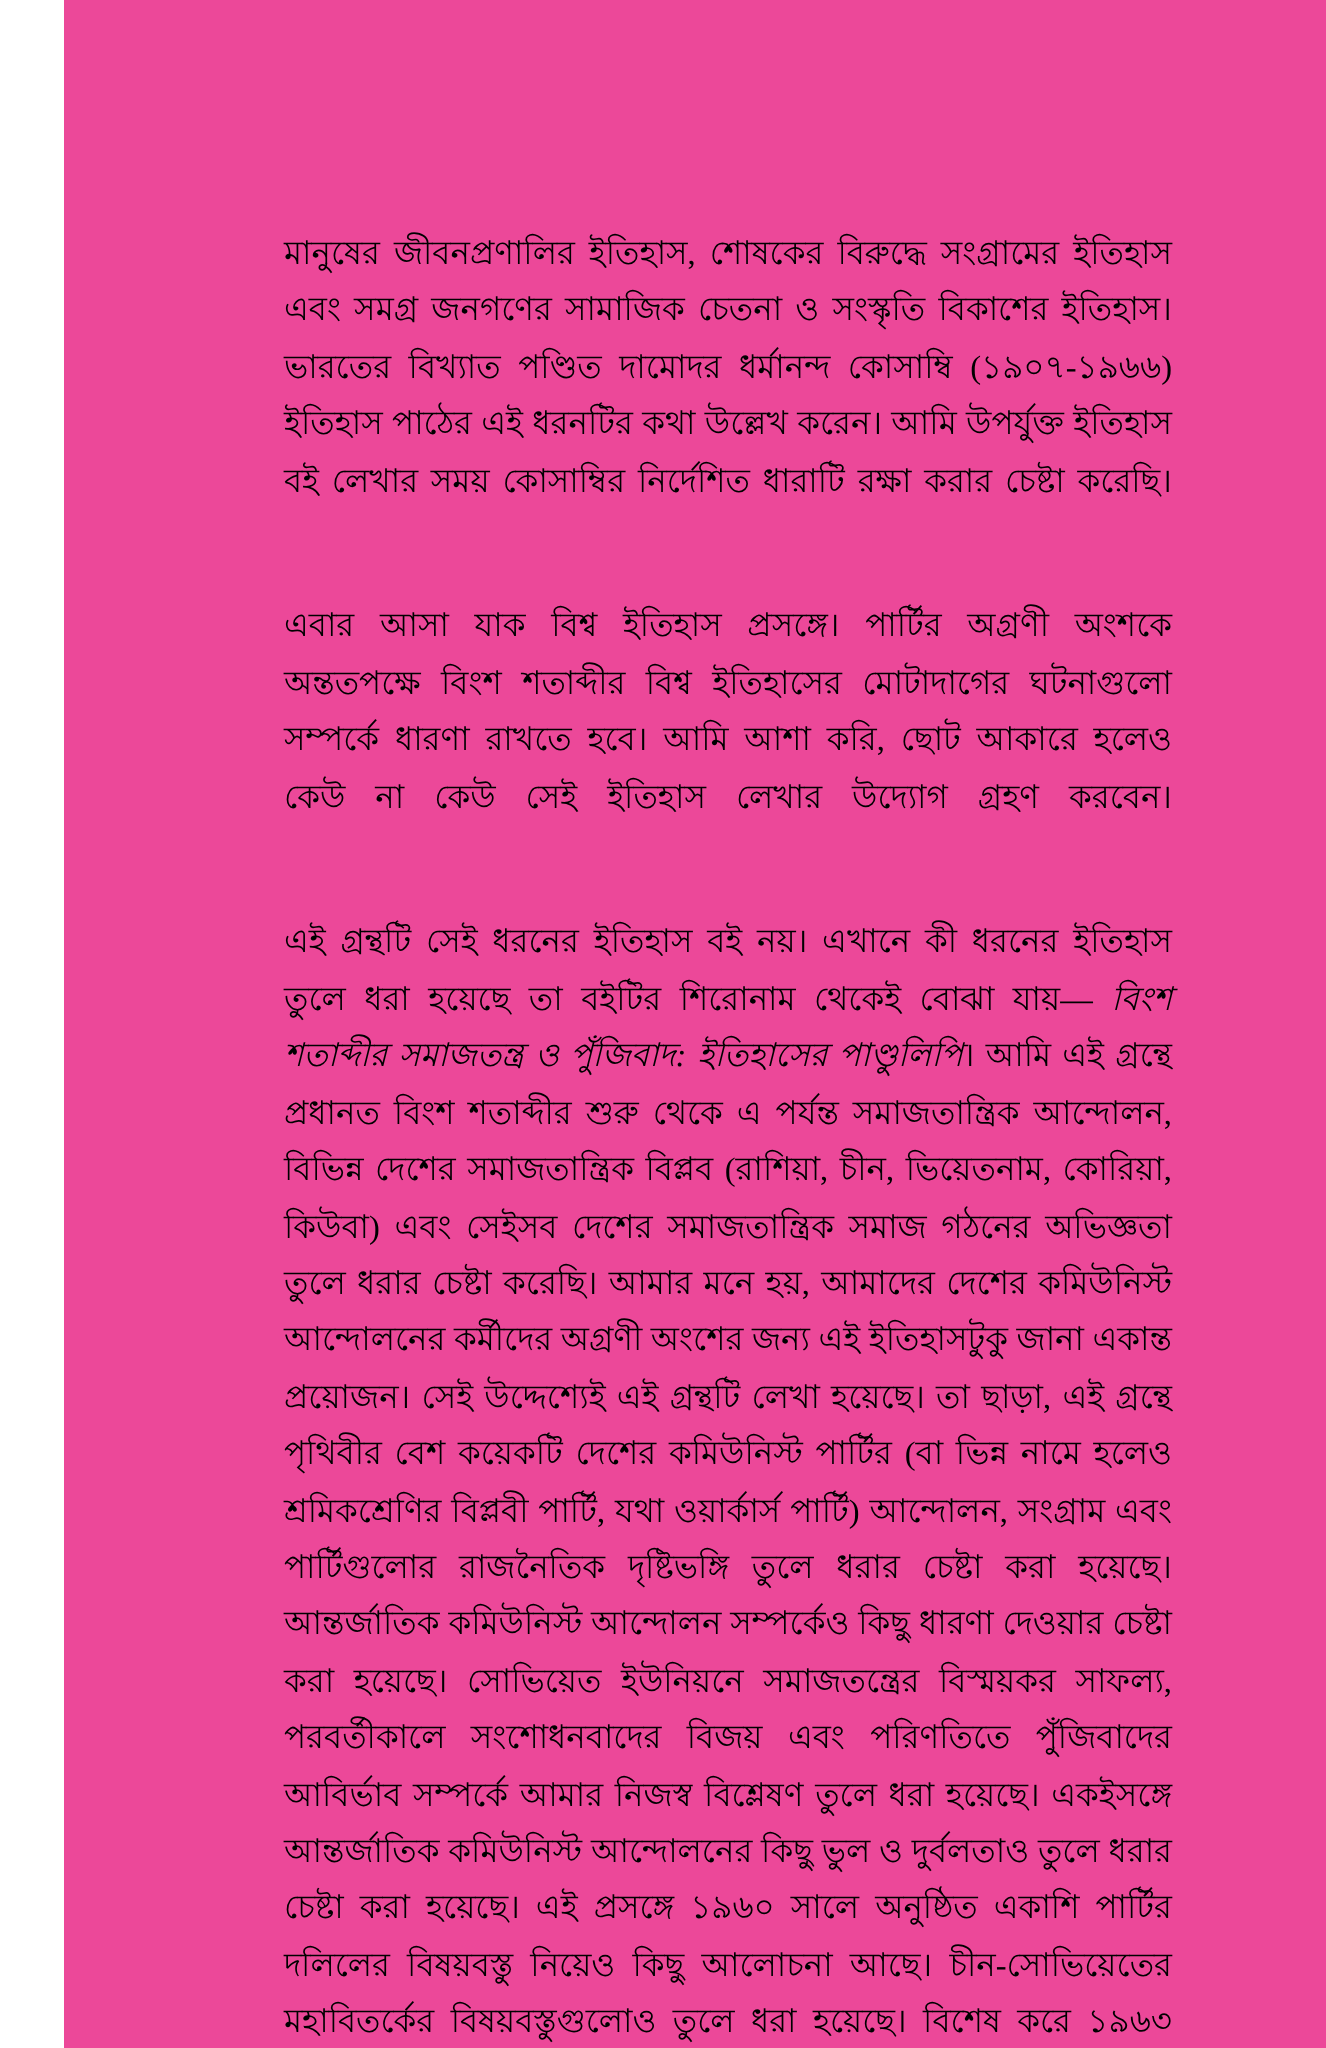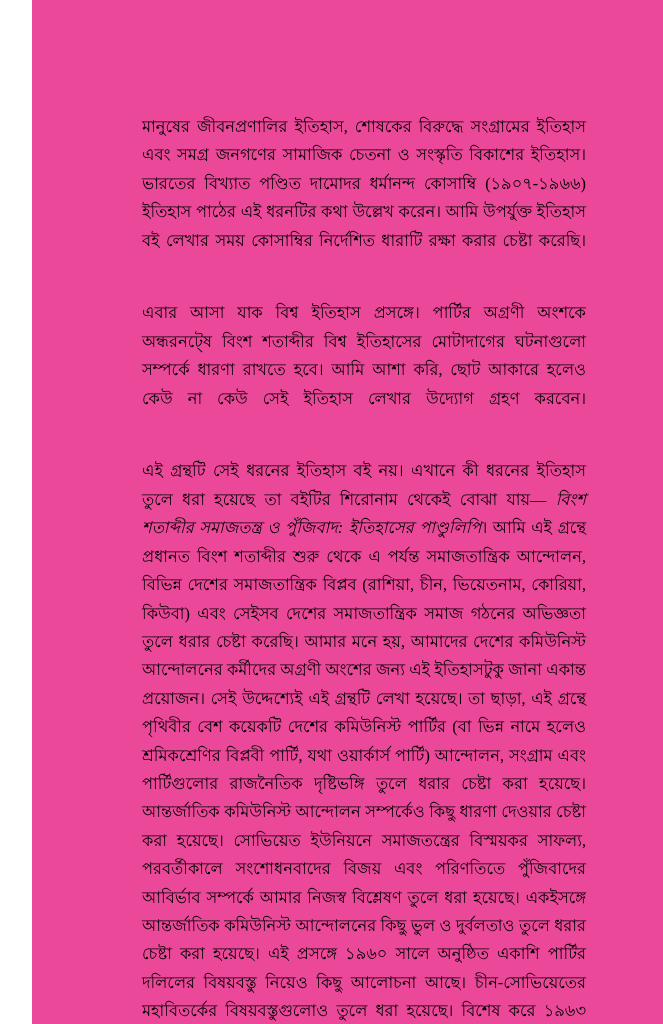--- a/index.html
+++ b/index.html
@@ -55,18 +55,18 @@
   }
 </style>
 </head>
 <body style="background: rgb(255, 255, 255); color: rgb(0, 0, 0);">
 
 <div class="page" style="background: #ec4899; margin-left: 32px;">
   <div class="text-block">
 
     <p class="para">মানুষের জীবনপ্রণালির ইতিহাস, শোষকের বিরুদ্ধে সংগ্রামের ইতিহাস এবং সমগ্র জনগণের সামাজিক চেতনা ও সংস্কৃতি বিকাশের ইতিহাস। ভারতের বিখ্যাত পণ্ডিত দামোদর ধর্মানন্দ কোসাম্বি (১৯০৭-১৯৬৬) ইতিহাস পাঠের এই ধরনটির কথা উল্লেখ করেন। আমি উপর্যুক্ত ইতিহাস বই লেখার সময় কোসাম্বির নির্দেশিত ধারাটি রক্ষা করার চেষ্টা করেছি।</p>
 
-    <p class="para">এবার আসা যাক বিশ্ব ইতিহাস প্রসঙ্গে। পার্টির অগ্রণী অংশকে অন্ধরনট্ষে বিংশ শতাব্দীর বিশ্ব ইতিহাসের মোটাদাগের ঘটনাগুলো সম্পর্কে ধারণা রাখতে হবে। আমি আশা করি, ছোট আকারে হলেও কেউ না কেউ সেই ইতিহাস লেখার উদ্যোগ গ্রহণ করবেন।</p>
+    <p class="para">এবার আসা যাক বিশ্ব ইতিহাস প্রসঙ্গে। পার্টির অগ্রণী অংশকে অন্ততপক্ষে বিংশ শতাব্দীর বিশ্ব ইতিহাসের মোটাদাগের ঘটনাগুলো সম্পর্কে ধারণা রাখতে হবে। আমি আশা করি, ছোট আকারে হলেও কেউ না কেউ সেই ইতিহাস লেখার উদ্যোগ গ্রহণ করবেন।</p>
 
     <p class="para last-justified"><span>এই গ্রন্থটি সেই ধরনের ইতিহাস বই নয়। এখানে কী ধরনের ইতিহাস তুলে ধরা হয়েছে তা বইটির শিরোনাম থেকেই বোঝা যায়— </span><span class="booktitle">বিংশ শতাব্দীর সমাজতন্ত্র ও পুঁজিবাদ: ইতিহাসের পাণ্ডুলিপি</span><span>। আমি এই গ্রন্থে প্রধানত বিংশ শতাব্দীর শুরু থেকে এ পর্যন্ত সমাজতান্ত্রিক আন্দোলন, বিভিন্ন দেশের সমাজতান্ত্রিক বিপ্লব (রাশিয়া, চীন, ভিয়েতনাম, কোরিয়া, কিউবা) এবং সেইসব দেশের সমাজতান্ত্রিক সমাজ গঠনের অভিজ্ঞতা তুলে ধরার চেষ্টা করেছি। আমার মনে হয়, আমাদের দেশের কমিউনিস্ট আন্দোলনের কর্মীদের অগ্রণী অংশের জন্য এই ইতিহাসটুকু জানা একান্ত প্রয়োজন। সেই উদ্দেশ্যেই এই গ্রন্থটি লেখা হয়েছে। তা ছাড়া, এই গ্রন্থে পৃথিবীর বেশ কয়েকটি দেশের কমিউনিস্ট পার্টির (বা ভিন্ন নামে হলেও শ্রমিকশ্রেণির বিপ্লবী পার্টি, যথা ওয়ার্কার্স পার্টি) আন্দোলন, সংগ্রাম এবং পার্টিগুলোর রাজনৈতিক দৃষ্টিভঙ্গি তুলে ধরার চেষ্টা করা হয়েছে। আন্তর্জাতিক কমিউনিস্ট আন্দোলন সম্পর্কেও কিছু ধারণা দেওয়ার চেষ্টা করা হয়েছে। সোভিয়েত ইউনিয়নে সমাজতন্ত্রের বিস্ময়কর সাফল্য, পরবর্তীকালে সংশোধনবাদের বিজয় এবং পরিণতিতে পুঁজিবাদের আবির্ভাব সম্পর্কে আমার নিজস্ব বিশ্লেষণ তুলে ধরা হয়েছে। একইসঙ্গে আন্তর্জাতিক কমিউনিস্ট আন্দোলনের কিছু ভুল ও দুর্বলতাও তুলে ধরার চেষ্টা করা হয়েছে। এই প্রসঙ্গে ১৯৬০ সালে অনুষ্ঠিত একাশি পার্টির দলিলের বিষয়বস্তু নিয়েও কিছু আলোচনা আছে। চীন-সোভিয়েতের মহাবিতর্কের বিষয়বস্তুগুলোও তুলে ধরা হয়েছে। বিশেষ করে ১৯৬৩ সালের ১৪ জুন সোভিয়েত ইউনিয়নের কমিউনিস্ট পার্টির প্রতি চীনের কমিউনিস্ট পার্টির লেখা চিঠির মুল বিষয়গুলোও এই গ্রন্থে উল্লেখ করা হয়েছে। অবশ্য এখন আর সোভিয়েত ইউনিয়ন নেই। একদা সোভিয়েত ইউনিয়নের রাজ্যগুলো এবং পূর্ব ইউরোপের একদা সমাজতান্ত্রিক দেশগুলোতে সরাসরি পুঁজিবাদ প্রতিষ্ঠিত</span></p>
 
   </div>
 </div>
 
 </body></html>

